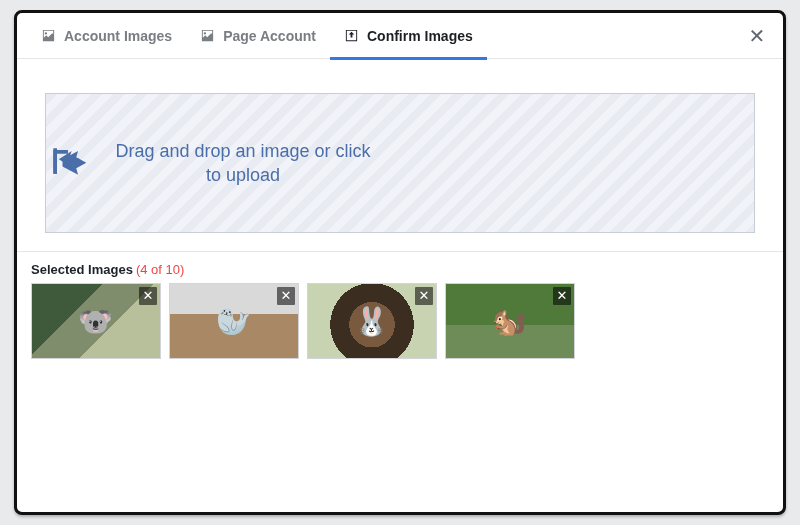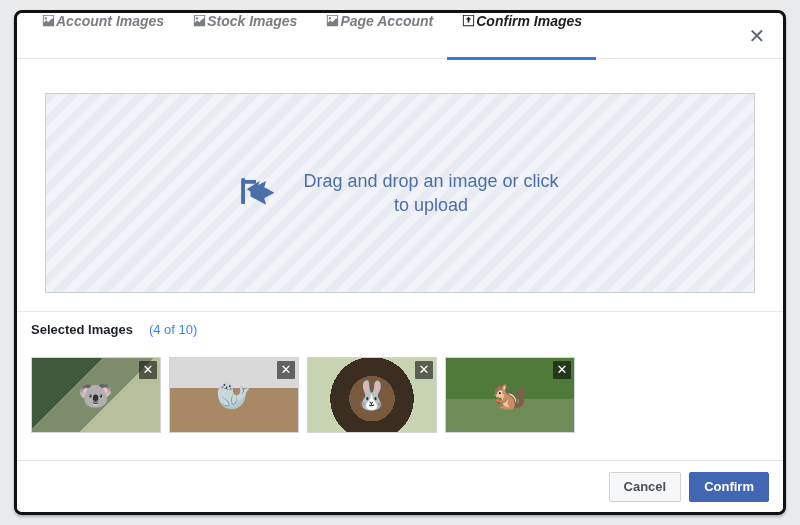--- a/index.html
+++ b/index.html
@@ -3,44 +3,44 @@
 <meta charset="utf-8">
 <style>
   * { box-sizing:border-box; margin:0; padding:0; }
   html,body { width:800px; height:525px; font-family:Helvetica,Arial,sans-serif; background:#e9eaec; }
   .frame { width:800px; height:525px; background:#e9eaec; padding:10px 14px; }
   .modal { width:772px; height:505px; background:#fff; border:3px solid #111; border-radius:8px;
            box-shadow:0 2px 3px rgba(0,0,0,.25); position:relative; overflow:hidden; }
 
   
   .tabs { display:flex; align-items:center; height:46px; border-bottom:1px solid #e5e5e5; padding:0 10px; }
-  .tab { display:flex; padding:0 14px; height:46px; color:#7a7d82;
-         font-size:14px; font-weight:700; cursor:pointer; position:relative;font-style:italic; }
+  .tab { display:flex; align-items:center; gap:8px; padding:0 14px; height:46px; color:#7a7d82;
+         font-size:14px; font-weight:700; cursor:pointer; position:relative; }
   .tab svg { width:15px; height:15px; fill:#7a7d82; }
   .tab.active { color:#1d1f23; }
   .tab.active svg { fill:#1d2129; }
   .tab.active::after { content:""; position:absolute; left:0; right:0; bottom:-1px; height:3px; background:#3578e5; }
   .tabs-spacer { flex:1; }
   .close { width:32px; height:32px; display:flex; align-items:center; justify-content:center;
            font-size:20px; color:#616770; cursor:pointer; }
 
   
   .body { padding:34px 28px 18px; border-bottom:1px solid #e5e5e5; }
-  .dropzone { height:200px; border:1px solid #c9cdd4; position:relative; cursor:pointer;
-              display:flex; align-items:center; justify-content:center;
+  .dropzone { height:140px; border:1px solid #c9cdd4; position:relative; cursor:pointer;
+              display:flex; align-items:center; 
               background:repeating-linear-gradient(135deg,#e8ebf2 0 8px,#f1f3f8 8px 16px); }
   .dz-inner { display:flex; align-items:center; gap:18px; }
   .dz-text { color:#4a6ea9; font-size:18px; line-height:1.35; text-align:center; max-width:270px; }
   .dz-icon svg { width:44px; height:44px; }
 
   
   .selected { padding:10px 14px 0; }
-  .sel-head { display:flex; align-items:flex-start; gap:16px; font-size:13px; margin-bottom:20px; }
+  .sel-head { display:flex; align-items:flex-start; gap:3px; font-size:13px; margin-bottom:6px; }
   .sel-label { color:#1d2129; font-weight:700; }
-  .sel-count { color:#3b82f6; }
+  .sel-count { color:#ef4444; }
   .thumbs { display:flex; gap:8px; }
   .thumb { width:130px; height:76px; position:relative; border:1px solid #d2d4d9; overflow:hidden;
            display:flex; align-items:center; justify-content:center; font-size:28px; }
   .thumb .rm { position:absolute; top:3px; right:3px; width:18px; height:18px; background:rgba(0,0,0,.55);
                color:#fff; font-size:13px; line-height:18px; text-align:center; cursor:pointer; border-radius:1px; }
   .th0{background:linear-gradient(135deg,#3f5a3a 0 35%,#7f8d6d 35% 60%,#b7c09a 60% 100%);}
   .th1{background:linear-gradient(180deg,#d9d9d9 0 40%,#a88865 40% 100%);}
   .th2{background:radial-gradient(circle at 50% 55%,#7a5a3e 0 30%,#3b2e20 30% 55%,#c7d3b1 55% 100%);}
   .th3{background:linear-gradient(180deg,#4f7a3a 0 55%,#6e8c57 55% 100%);}
 
@@ -56,26 +56,20 @@
 
 <div class="frame">
   <div class="modal">
 
     <div class="tabs">
       <div class="tab">
         <svg viewBox="0 0 16 16">
             <path d="M2 2h12v12H2V2zm1 1v7.3l2.6-2.6 2.1 2.1L12 5.5l1 1V3H3zm2.2 1.4a1.3 1.3 0 110 2.6 1.3 1.3 0 010-2.6z"></path>
           </svg>
         <span>Account Images</span>
-      </div>
-      <div class="tab">
-        <svg viewBox="0 0 16 16">
-            <path d="M2 2h12v12H2V2zm1 1v7.3l2.6-2.6 2.1 2.1L12 5.5l1 1V3H3zm2.2 1.4a1.3 1.3 0 110 2.6 1.3 1.3 0 010-2.6z"></path>
-          </svg>
-        <span>Stock Images</span>
       </div>
       <div class="tab">
         <svg viewBox="0 0 16 16">
             <path d="M2 2h12v12H2V2zm1 1v7.3l2.6-2.6 2.1 2.1L12 5.5l1 1V3H3zm2.2 1.4a1.3 1.3 0 110 2.6 1.3 1.3 0 010-2.6z"></path>
           </svg>
         <span>Page Account</span>
       </div>
       <div class="tab active">
         <svg viewBox="0 0 16 16">
             <path d="M2 2h12v12H2V2zm1 1v10h10V3H3zm4 7V7H5l3-3 3 3H9v3H7z"></path>
@@ -121,19 +115,15 @@
           <span>🐰</span>
           <div class="rm"><span>✕</span></div>
         </div>
         <div class="thumb th3">
           <span>🐿️</span>
           <div class="rm"><span>✕</span></div>
         </div>
       </div>
     </div>
 
-    <div class="footer">
-      <button class="btn btn-secondary">Cancel</button>
-      <button class="btn btn-primary">Confirm</button>
-    </div>
 
   </div>
 </div>
 
 </body></html>

